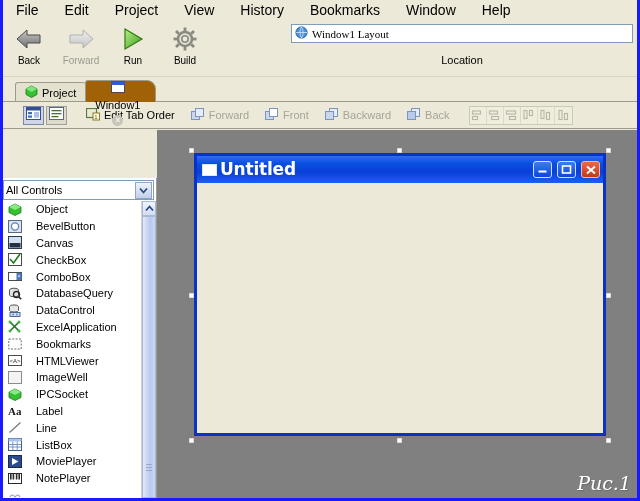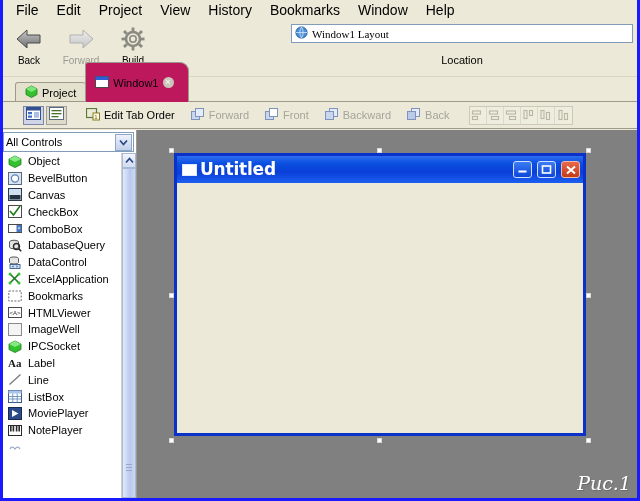--- a/index.html
+++ b/index.html
@@ -20,20 +20,21 @@
   }
 
   
   #menubar {
     height: 21px;
     background: #ece9d8;
     display: flex;
     align-items: center;
     padding-left: 4px;
     border-bottom: 1px solid #ece9d8;
+    gap: 8px;
   }
   .menu-item {
     font-size: 14px;
     color: #000;
     padding: 0 9px;
     line-height: 20px;
     white-space: nowrap;
     cursor: default;
   }
 
@@ -105,23 +106,24 @@
     color: #000;
     background: #e4e1cf;
     border: 1px solid #9c9a8a;
     border-bottom: none;
     border-radius: 3px 9px 0 0;
     margin-right: -6px;
     position: relative;
     cursor: default;
   }
   .tab.active {
-    background: #be185d;
+    background: #a16207;
     z-index: 3;
-    height: 40px;
+    height: 22px;
+    flex-direction: column;
   }
   .tab .closeg {
     width: 11px; height: 11px;
     border-radius: 50%;
     background: #c8c6ba;
     color: #f4f2e6;
     font-size: 9px;
     line-height: 11px;
     text-align: center;
     font-weight: bold;
@@ -171,25 +173,26 @@
 
   
   #split {
     position: absolute;
     top: 130px; left: 0; right: 0; bottom: 0;
     display: flex;
   }
 
   
   #sidebar {
-    width: 134px;
+    width: 154px;
     background: #fff;
     display: flex;
     flex-direction: column;
     border-right: 1px solid #9c9a8a;
+    margin-top: 48px;
   }
   #filterbox {
     height: 20px;
     margin: 2px 2px 1px 0px;
     border: 1px solid #7f9db9;
     background: #fff;
     display: flex;
     align-items: center;
     justify-content: space-between;
     font-size: 11px;
@@ -210,21 +213,21 @@
     background: #fff;
   }
   #ctrllist {
     flex: 1;
     overflow: hidden;
   }
   .citem {
     height: 16.8px;
     display: flex;
     align-items: center;
-    gap: 6px;
+    gap: 14px;
     padding-left: 4px;
     font-size: 11px;
     color: #000;
     white-space: nowrap;
     cursor: default;
   }
   .cico { width: 15px; height: 14px; flex:0 0 15px; display:flex; align-items:center; justify-content:center; }
 
   
   #sbar {
@@ -356,20 +359,34 @@
             <stop offset="0" stop-color="#efefef"></stop>
                 <stop offset="1" stop-color="#c4c4c4"></stop>
           </linearGradient>
             </defs>
           <path d="M27 14 L17 5 L17 10 L4 10 L4 18 L17 18 L17 23 Z" fill="url(#gB)" stroke="#b0b0b0" stroke-width="1"></path>
         </svg>
       </span>
       <span class="lbl">Forward</span>
     </div>
 
+    <div class="tbtn">
+      <span class="ico">
+        <svg width="30" height="28" viewBox="0 0 30 28">
+          <defs>
+              <linearGradient id="gC" x1="0" y1="0" x2="1" y2="1">
+            <stop offset="0" stop-color="#b6f08a"></stop>
+                <stop offset="1" stop-color="#3f9b1c"></stop>
+          </linearGradient>
+            </defs>
+          <path d="M7 4 L24 14 L7 24 Z" fill="url(#gC)" stroke="#2e7a12" stroke-width="1.2"></path>
+        </svg>
+      </span>
+      <span class="lbl">Run</span>
+    </div>
 
     <div class="tbtn">
       <span class="ico">
         <svg width="30" height="28" viewBox="0 0 30 28">
           <g fill="none" stroke="#8a8a82" stroke-width="2.6">
             <circle cx="15" cy="14" r="7"></circle>
           </g>
           <circle cx="15" cy="14" r="3.2" fill="#ece9d8" stroke="#8a8a82" stroke-width="1.6"></circle>
           <g fill="#8a8a82">
             <rect x="13.6" y="2.5" width="2.8" height="4"></rect>

